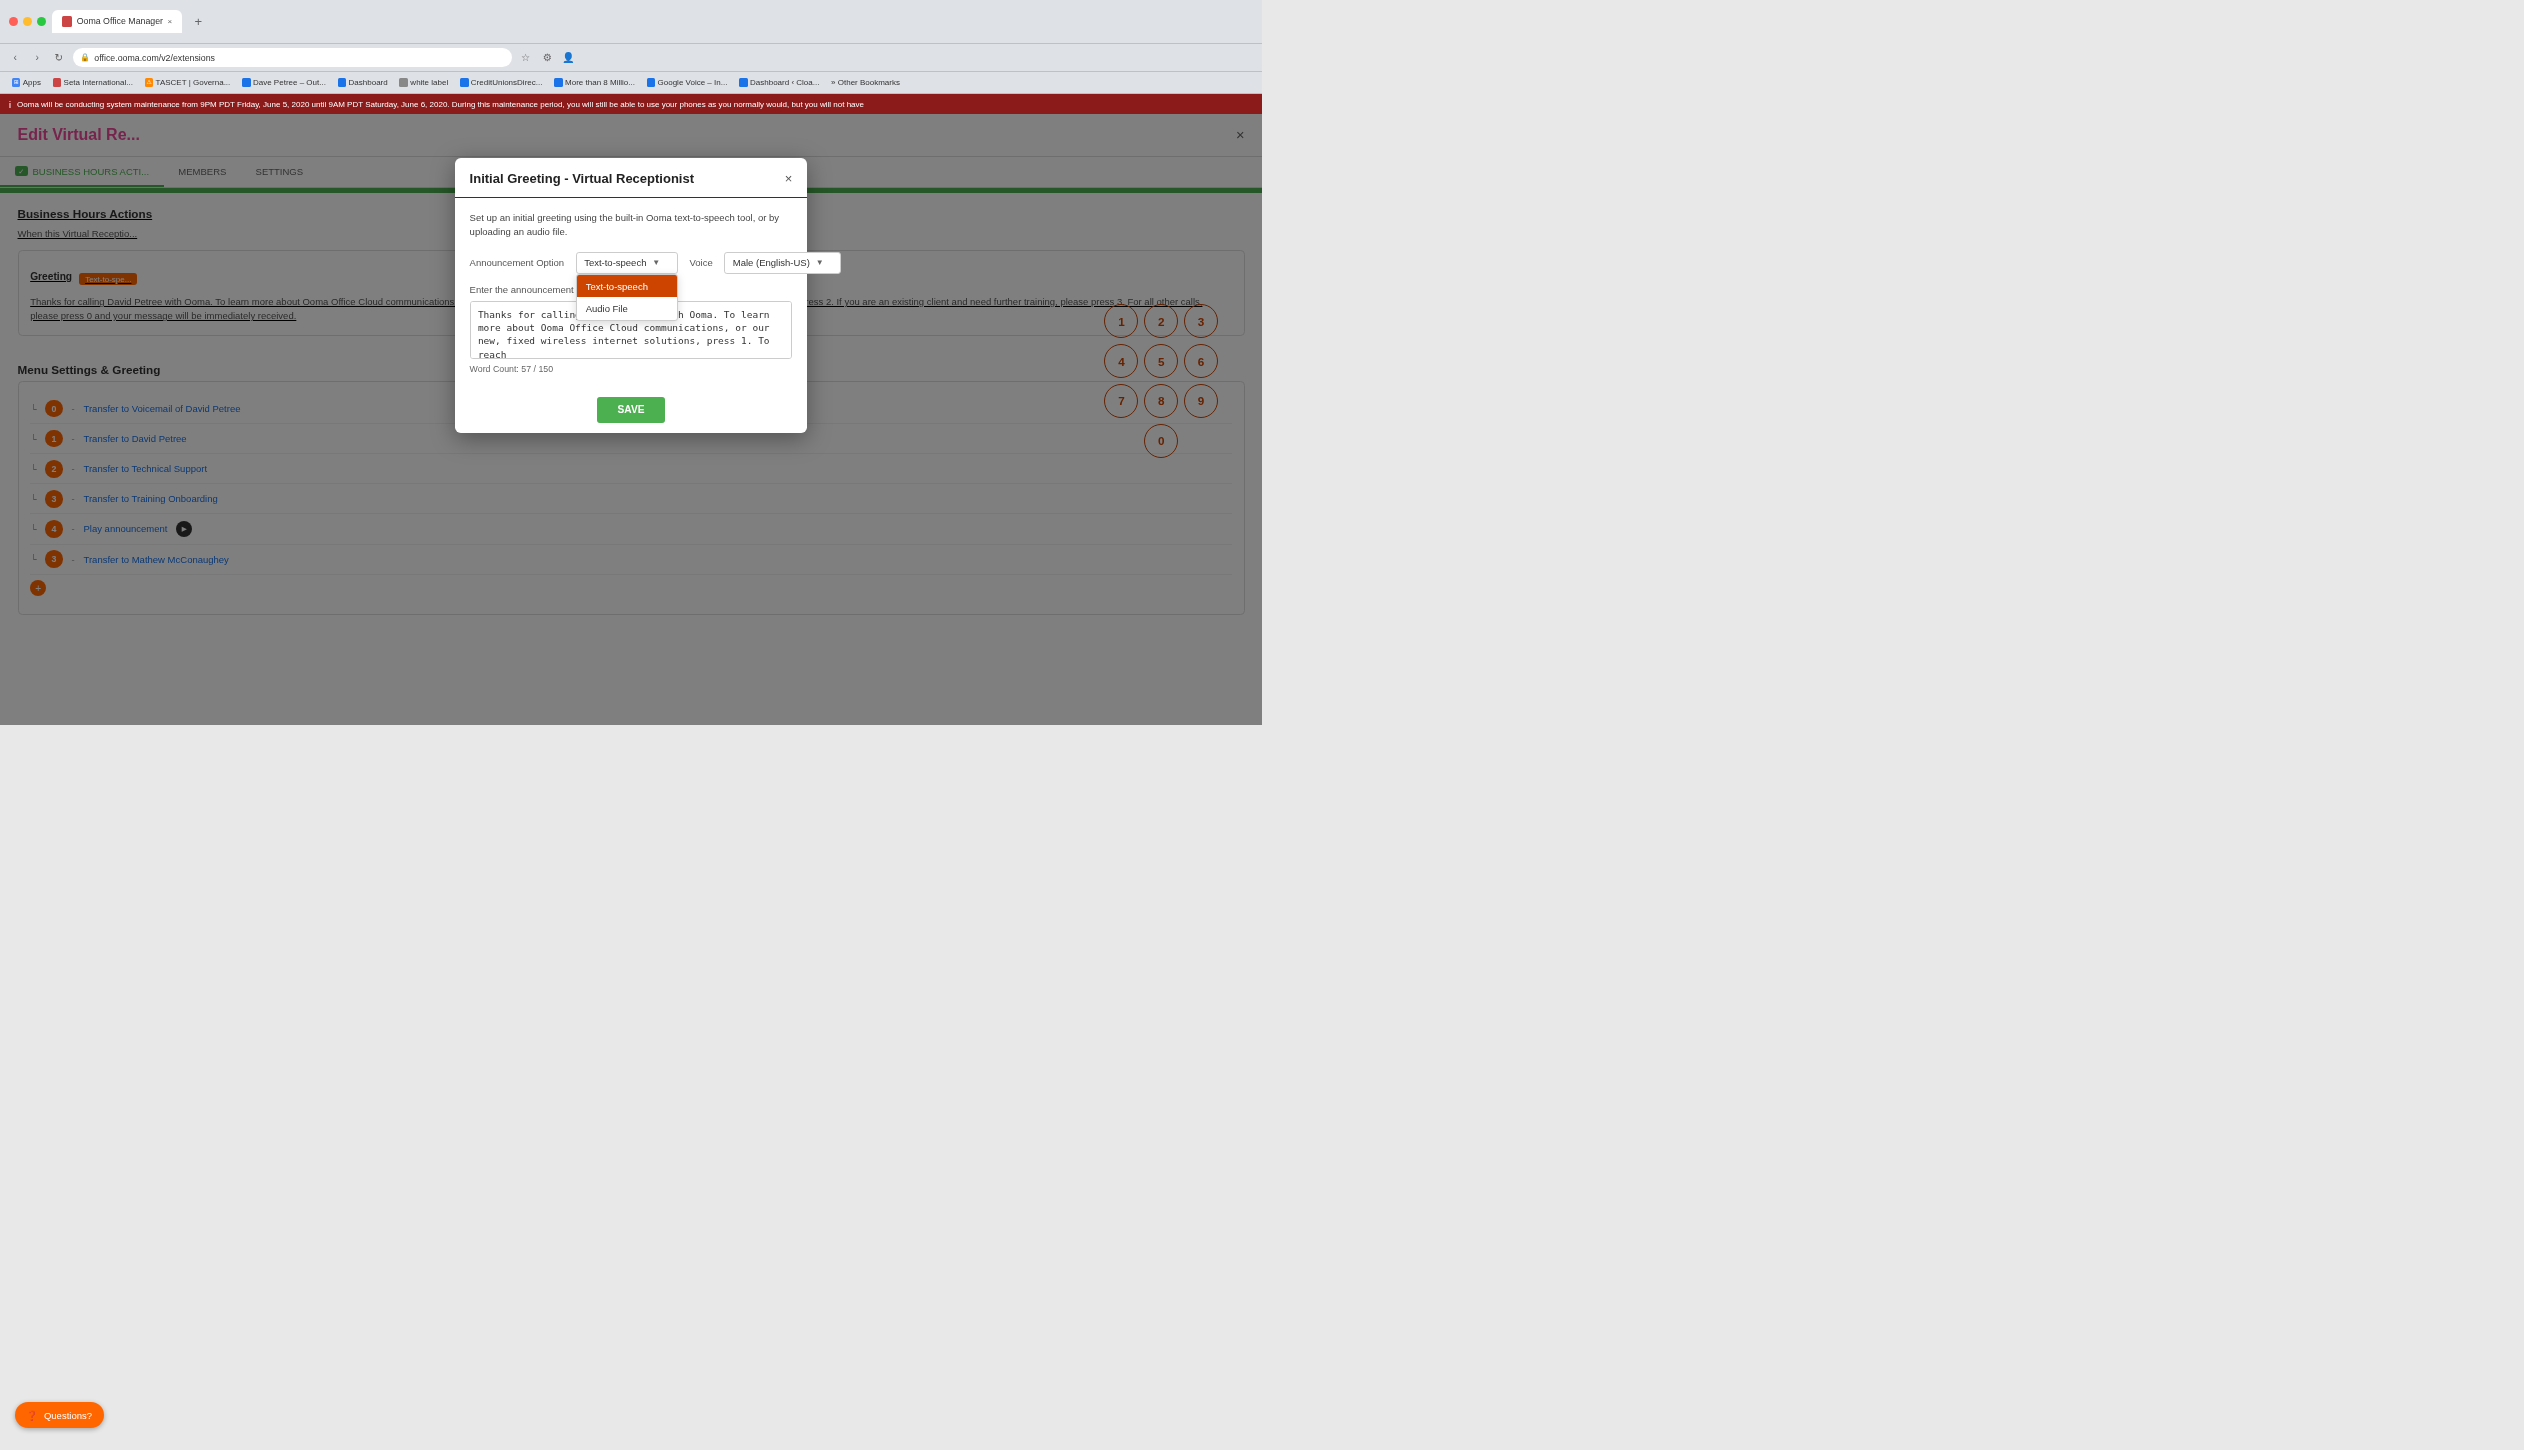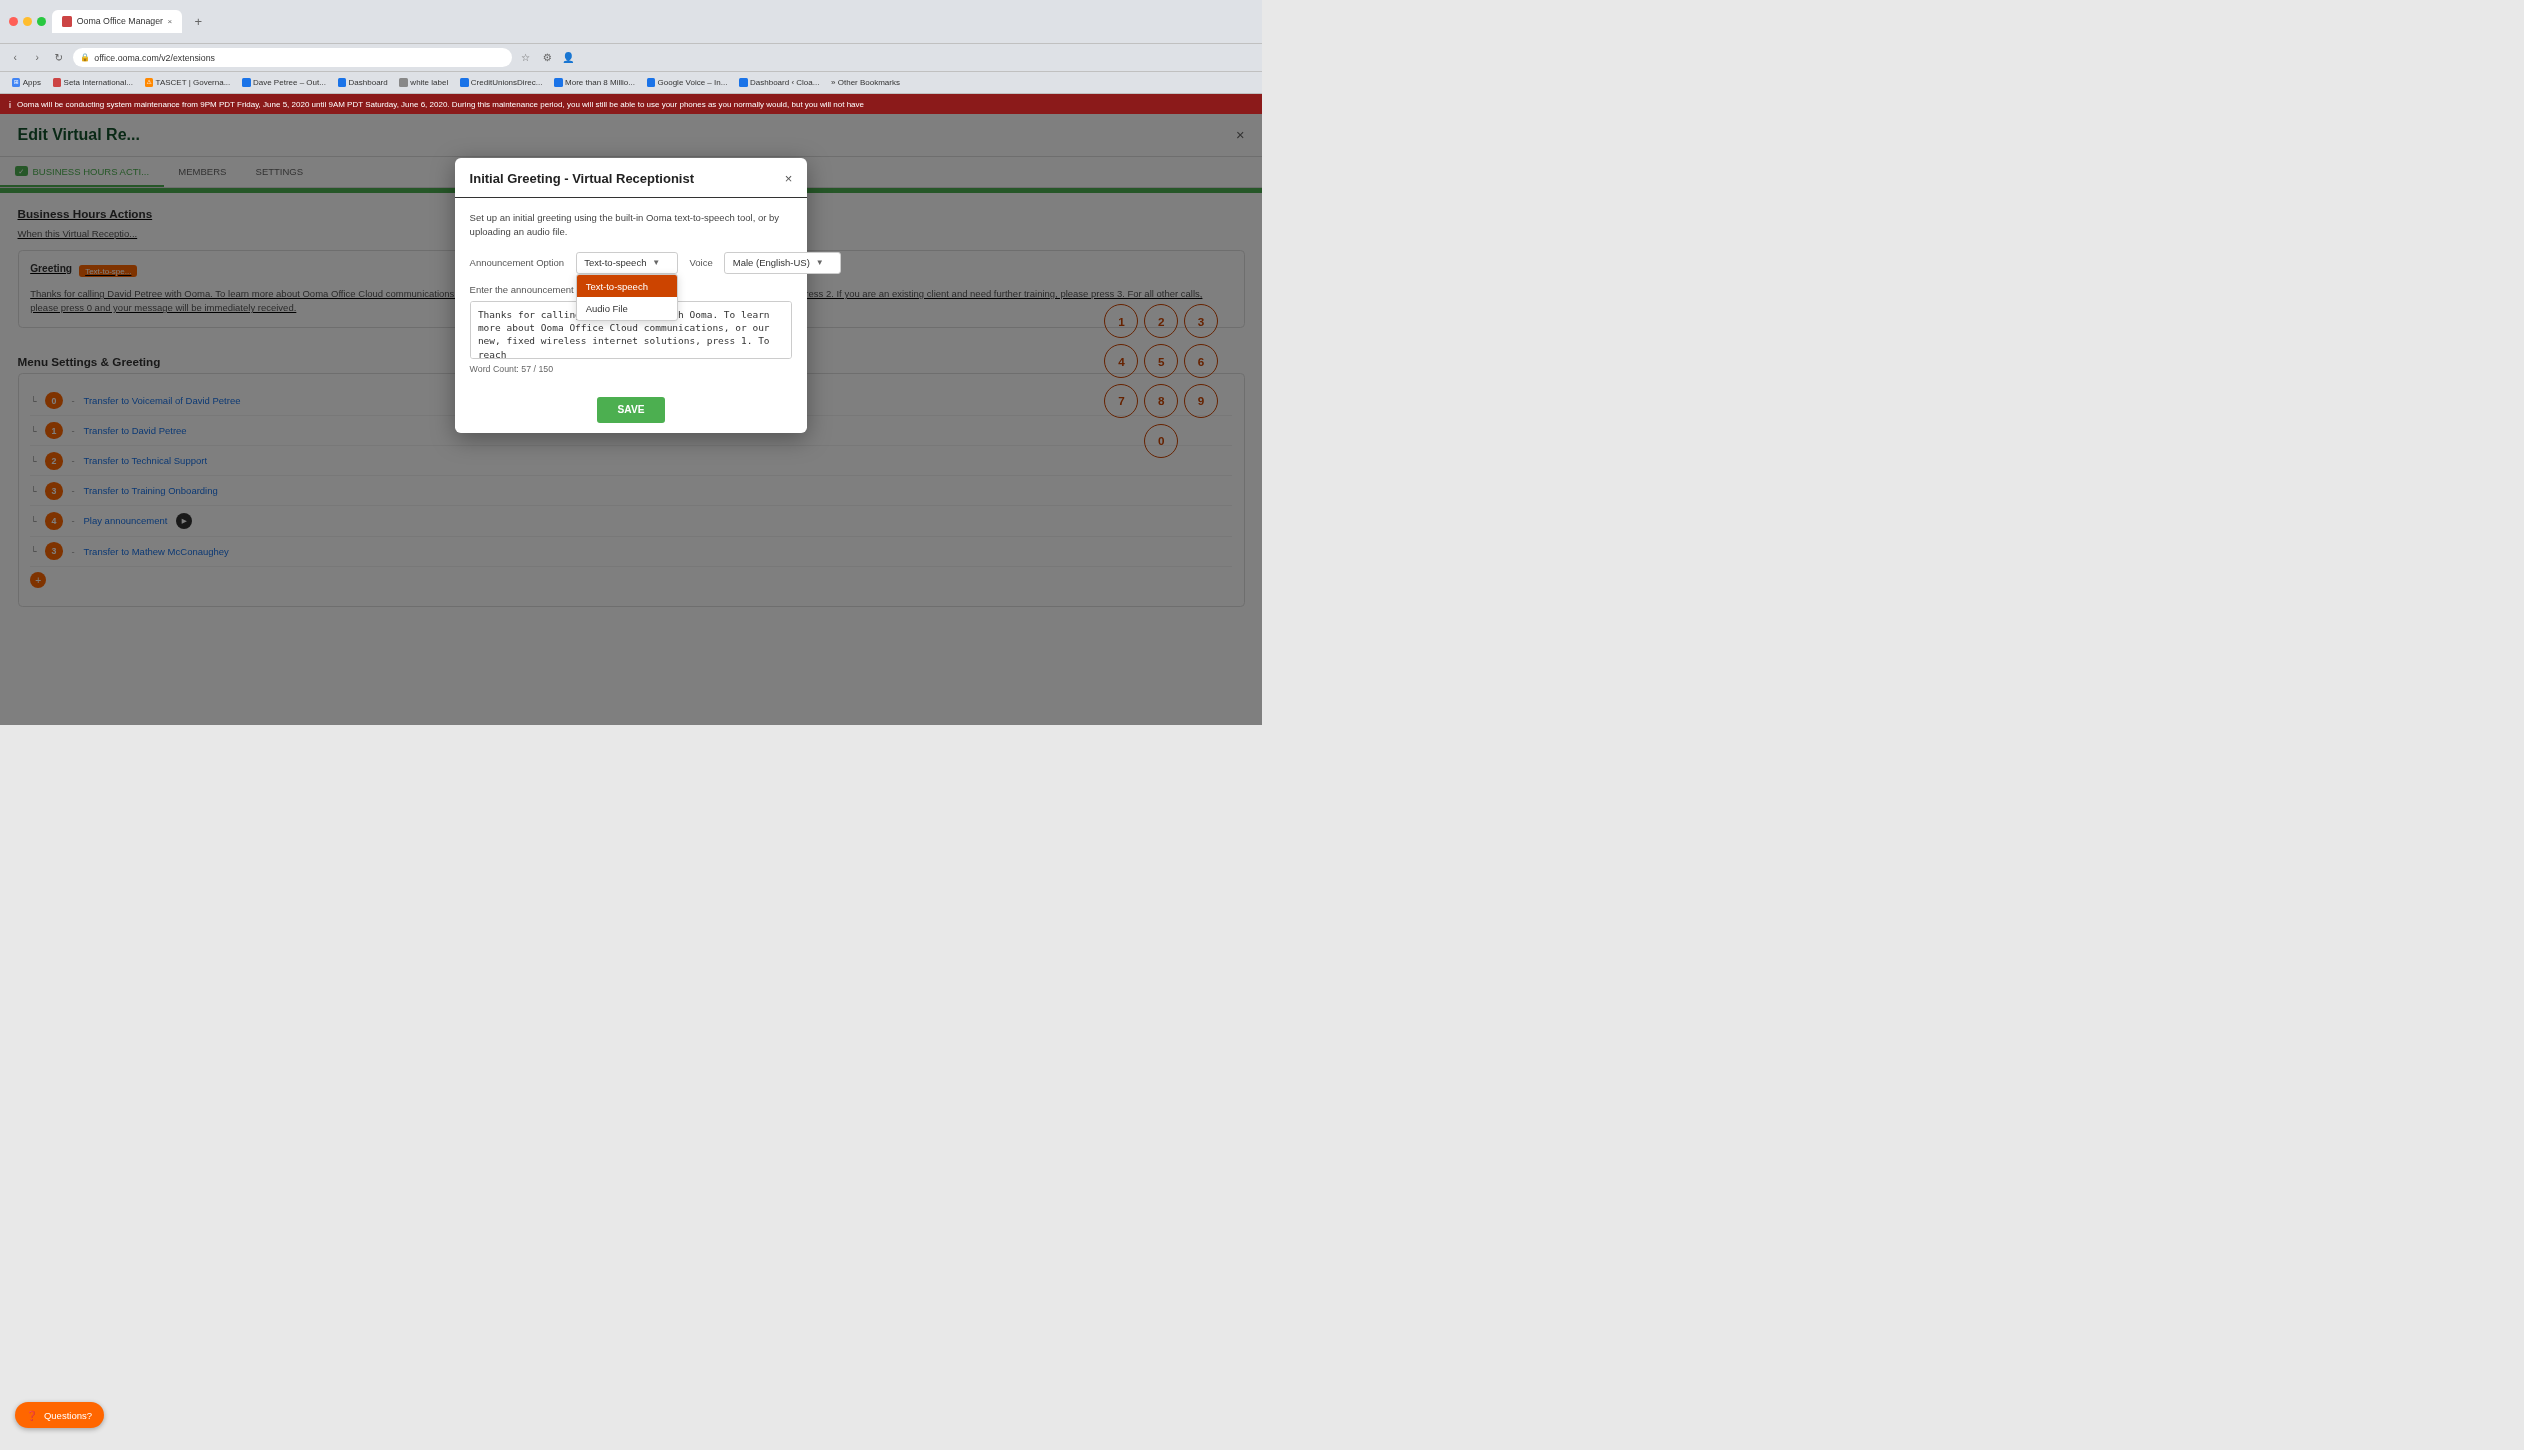--- a/index.html
+++ b/index.html
@@ -181,21 +181,21 @@
       background: white;
       padding: 11.7px 17.5px;
       display: flex;
       align-items: center;
       justify-content: space-between;
       border-bottom: 0.7px solid #ddd;
     }
     .edit-panel-title {
       font-size: 16px;
       font-weight: 600;
-      color: #14532d;
+      color: #ec4899;
     }
     .panel-close-btn {
       font-size: 14.6px;
       color: #666;
       cursor: pointer;
       background: none;
       border: none;
     }
 
     .tabs-bar {
@@ -666,21 +666,21 @@
       </div>
     </div>
 
     <div class="green-bar"></div>
 
     <div class="section-content">
       <div class="section-title">Business Hours Actions</div>
       <div class="action-desc">When this Virtual Receptio...</div>
 
       <div class="menu-settings-box" style="margin: 0;">
-        <div style="display:flex; align-items:center; margin-bottom:7.3px;">
+        <div style="display:flex; align-items:center; margin-bottom:7.3px;margin-top:8px;">
           <span class="greeting-label">Greeting</span>
           <span class="greeting-badge">Text-to-spe...</span>
         </div>
         <div class="greeting-text">Thanks for calling David Petree with Ooma. To learn more about Ooma Office Cloud communications, or our new, fixed wireless internet solutions, press 1. To reach customer support, press 2. If you are an existing client and need further training, please press 3. For all other calls, please press 0 and your message will be immediately received.</div>
       </div>
     </div>
 
     <div class="menu-section-title">Menu Settings &amp; Greeting</div>
 
     <div class="menu-settings-box">

